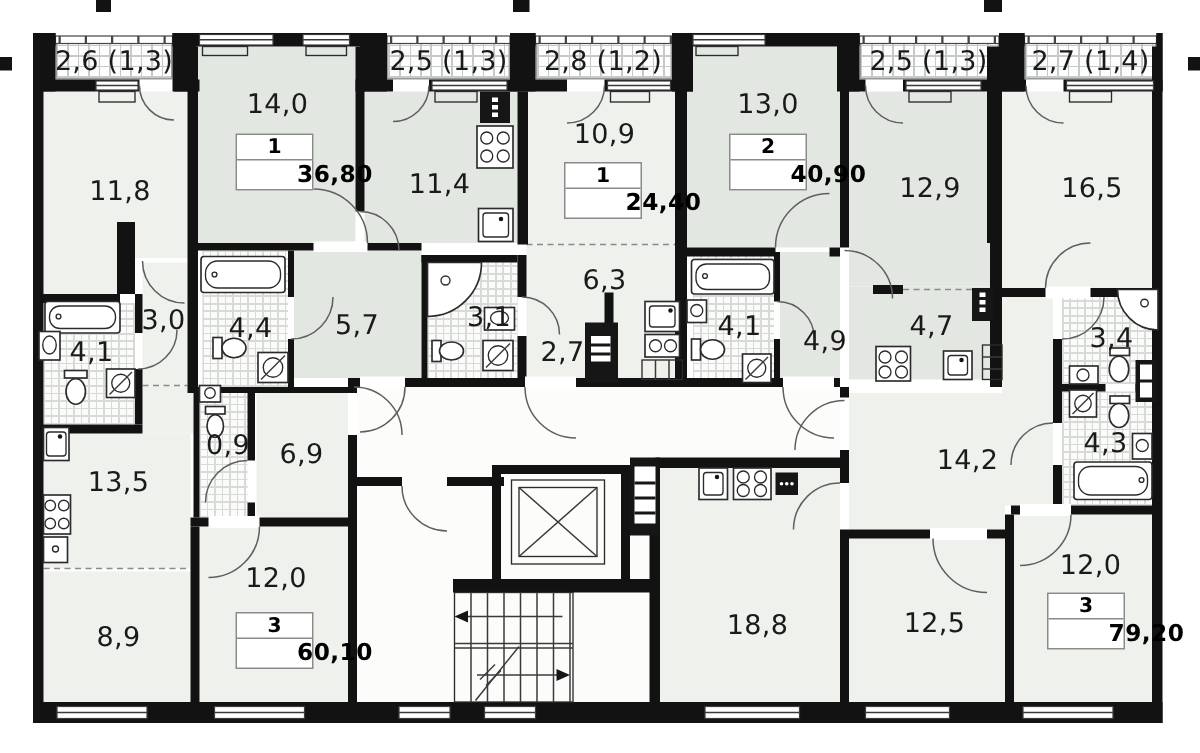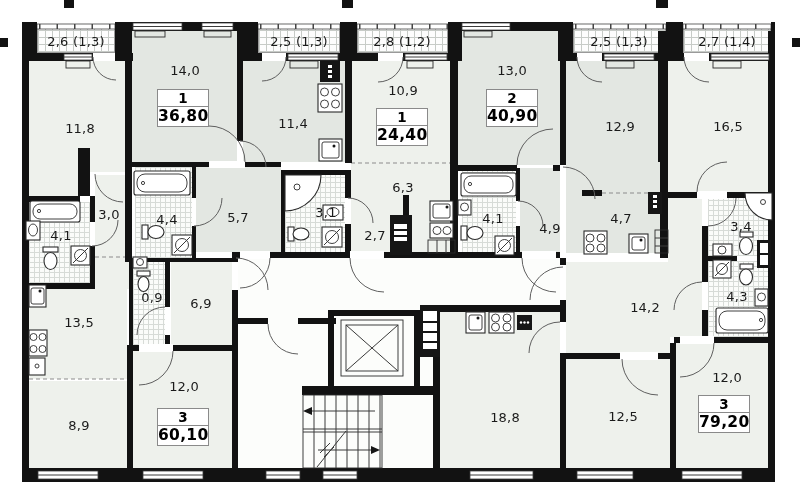--- a/index.html
+++ b/index.html
@@ -22,26 +22,26 @@
   .glz{fill:#ffffff;stroke:#444;stroke-width:0.8}
   .tick{stroke:#444;stroke-width:5;stroke-dasharray:1.5 16;fill:none}
   
   .hatch{position:absolute;background-color:#fdfdfd;border:1px solid #9a9a9a;box-sizing:border-box;
     background-image:repeating-linear-gradient(0deg,#c7cbc7 0 1px,transparent 1px 7px),
                      repeating-linear-gradient(90deg,#c7cbc7 0 1px,transparent 1px 7px);}
   .tile{position:absolute;background-color:#fbfcfa;
     background-image:repeating-linear-gradient(0deg,#d7dbd7 0 1px,transparent 1px 5px),
                      repeating-linear-gradient(90deg,#d7dbd7 0 1px,transparent 1px 5px);}
   
-  .lbl{position:absolute;transform:translate(-50%,-50%);font-size:13px;color:#1a1a1a;
+  .lbl{position:absolute;transform:translate(-50%,-50%);font-size:18px;color:#1a1a1a;
        white-space:nowrap;z-index:6;letter-spacing:0.2px;}
   .card{position:absolute;width:52px;background:#fff;border:1px solid #8a8a8a;text-align:center;
         z-index:7;box-sizing:border-box;}
   .card .num{font-weight:bold;font-size:13.5px;line-height:16px;color:#000;border-bottom:1px solid #8a8a8a;}
-  .card .ar{font-weight:bold;font-size:15.5px;line-height:19px;color:#000;letter-spacing:0.3px;}
+  .card .ar{font-weight:bold;font-size:15.5px;line-height:19px;color:#000;letter-spacing:0.3px;padding-left:40px;}
 </style>
 </head>
 <body>
 
 <div class="stage">
 
   <div class="hatch" style="left:37px;top:26px;width:78px;height:27px"></div>
   <div class="hatch" style="left:258px;top:26px;width:82px;height:27px"></div>
   <div class="hatch" style="left:357px;top:26px;width:91px;height:27px"></div>
   <div class="hatch" style="left:573px;top:26px;width:93px;height:27px"></div>

